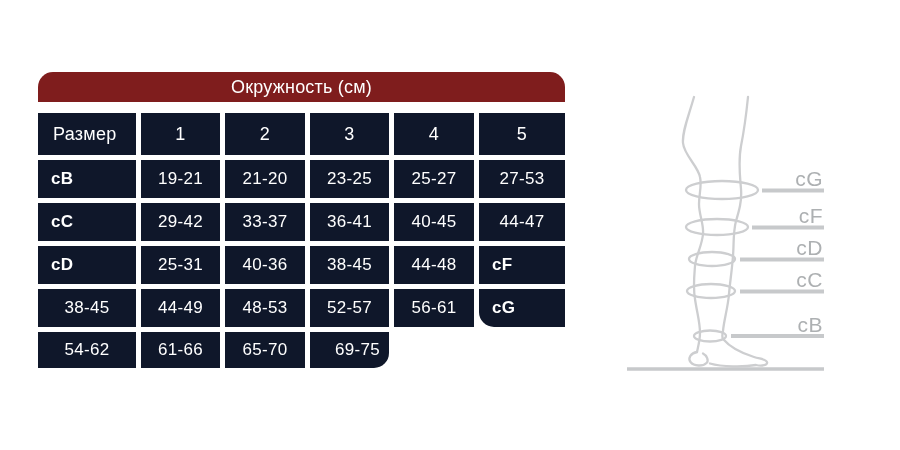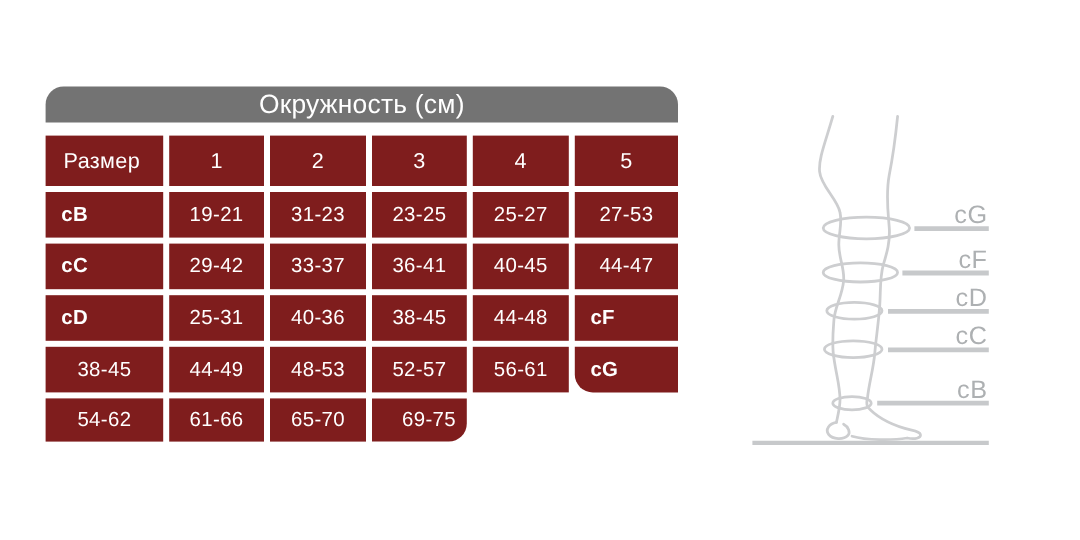--- a/index.html
+++ b/index.html
@@ -14,38 +14,38 @@
 
   
   .size-table {
     position: absolute;
     left: 38px;
     top: 72px;
     width: 527px;
   }
   .table-header {
     height: 30px;
-    background: #737373;
+    background: #7f1d1d;
     border-radius: 15px 15px 0 0;
     color: #ffffff;
-    font-size: 22px;
+    font-size: 18px;
     display: flex;
     align-items: center;
     justify-content: center;
     margin-bottom: 11px;
     letter-spacing: 0.2px;
   }
   .table-grid {
     display: grid;
     grid-template-columns: 98px 79px 80px 79px 80px 86px;
     grid-template-rows: 42px 38px 38px 38px 38px 36px;
     gap: 5px;
   }
   .cell {
-    background: #7f1d1d;
+    background: #0f172a;
     color: #ffffff;
     font-size: 17px;
     display: flex;
     align-items: center;
     justify-content: center;
     letter-spacing: 0.3px;
   }
   .cell.szlabel {
     justify-content: flex-start;
     padding-left: 15px;
@@ -87,21 +87,21 @@
     <div class="table-header">Окружность (см)</div>
     <div class="table-grid" id="table-grid">
         <div class="cell szlabel">Размер</div>
         <div class="cell sizehead">1</div>
         <div class="cell sizehead">2</div>
         <div class="cell sizehead">3</div>
         <div class="cell sizehead">4</div>
         <div class="cell sizehead">5</div>
         <div class="cell rowlabel">cB</div>
         <div class="cell">19-21</div>
-        <div class="cell">31-23</div>
+        <div class="cell">21-20</div>
         <div class="cell">23-25</div>
         <div class="cell">25-27</div>
         <div class="cell">27-53</div>
         <div class="cell rowlabel">cC</div>
         <div class="cell">29-42</div>
         <div class="cell">33-37</div>
         <div class="cell">36-41</div>
         <div class="cell">40-45</div>
         <div class="cell">44-47</div>
         <div class="cell rowlabel">cD</div>

